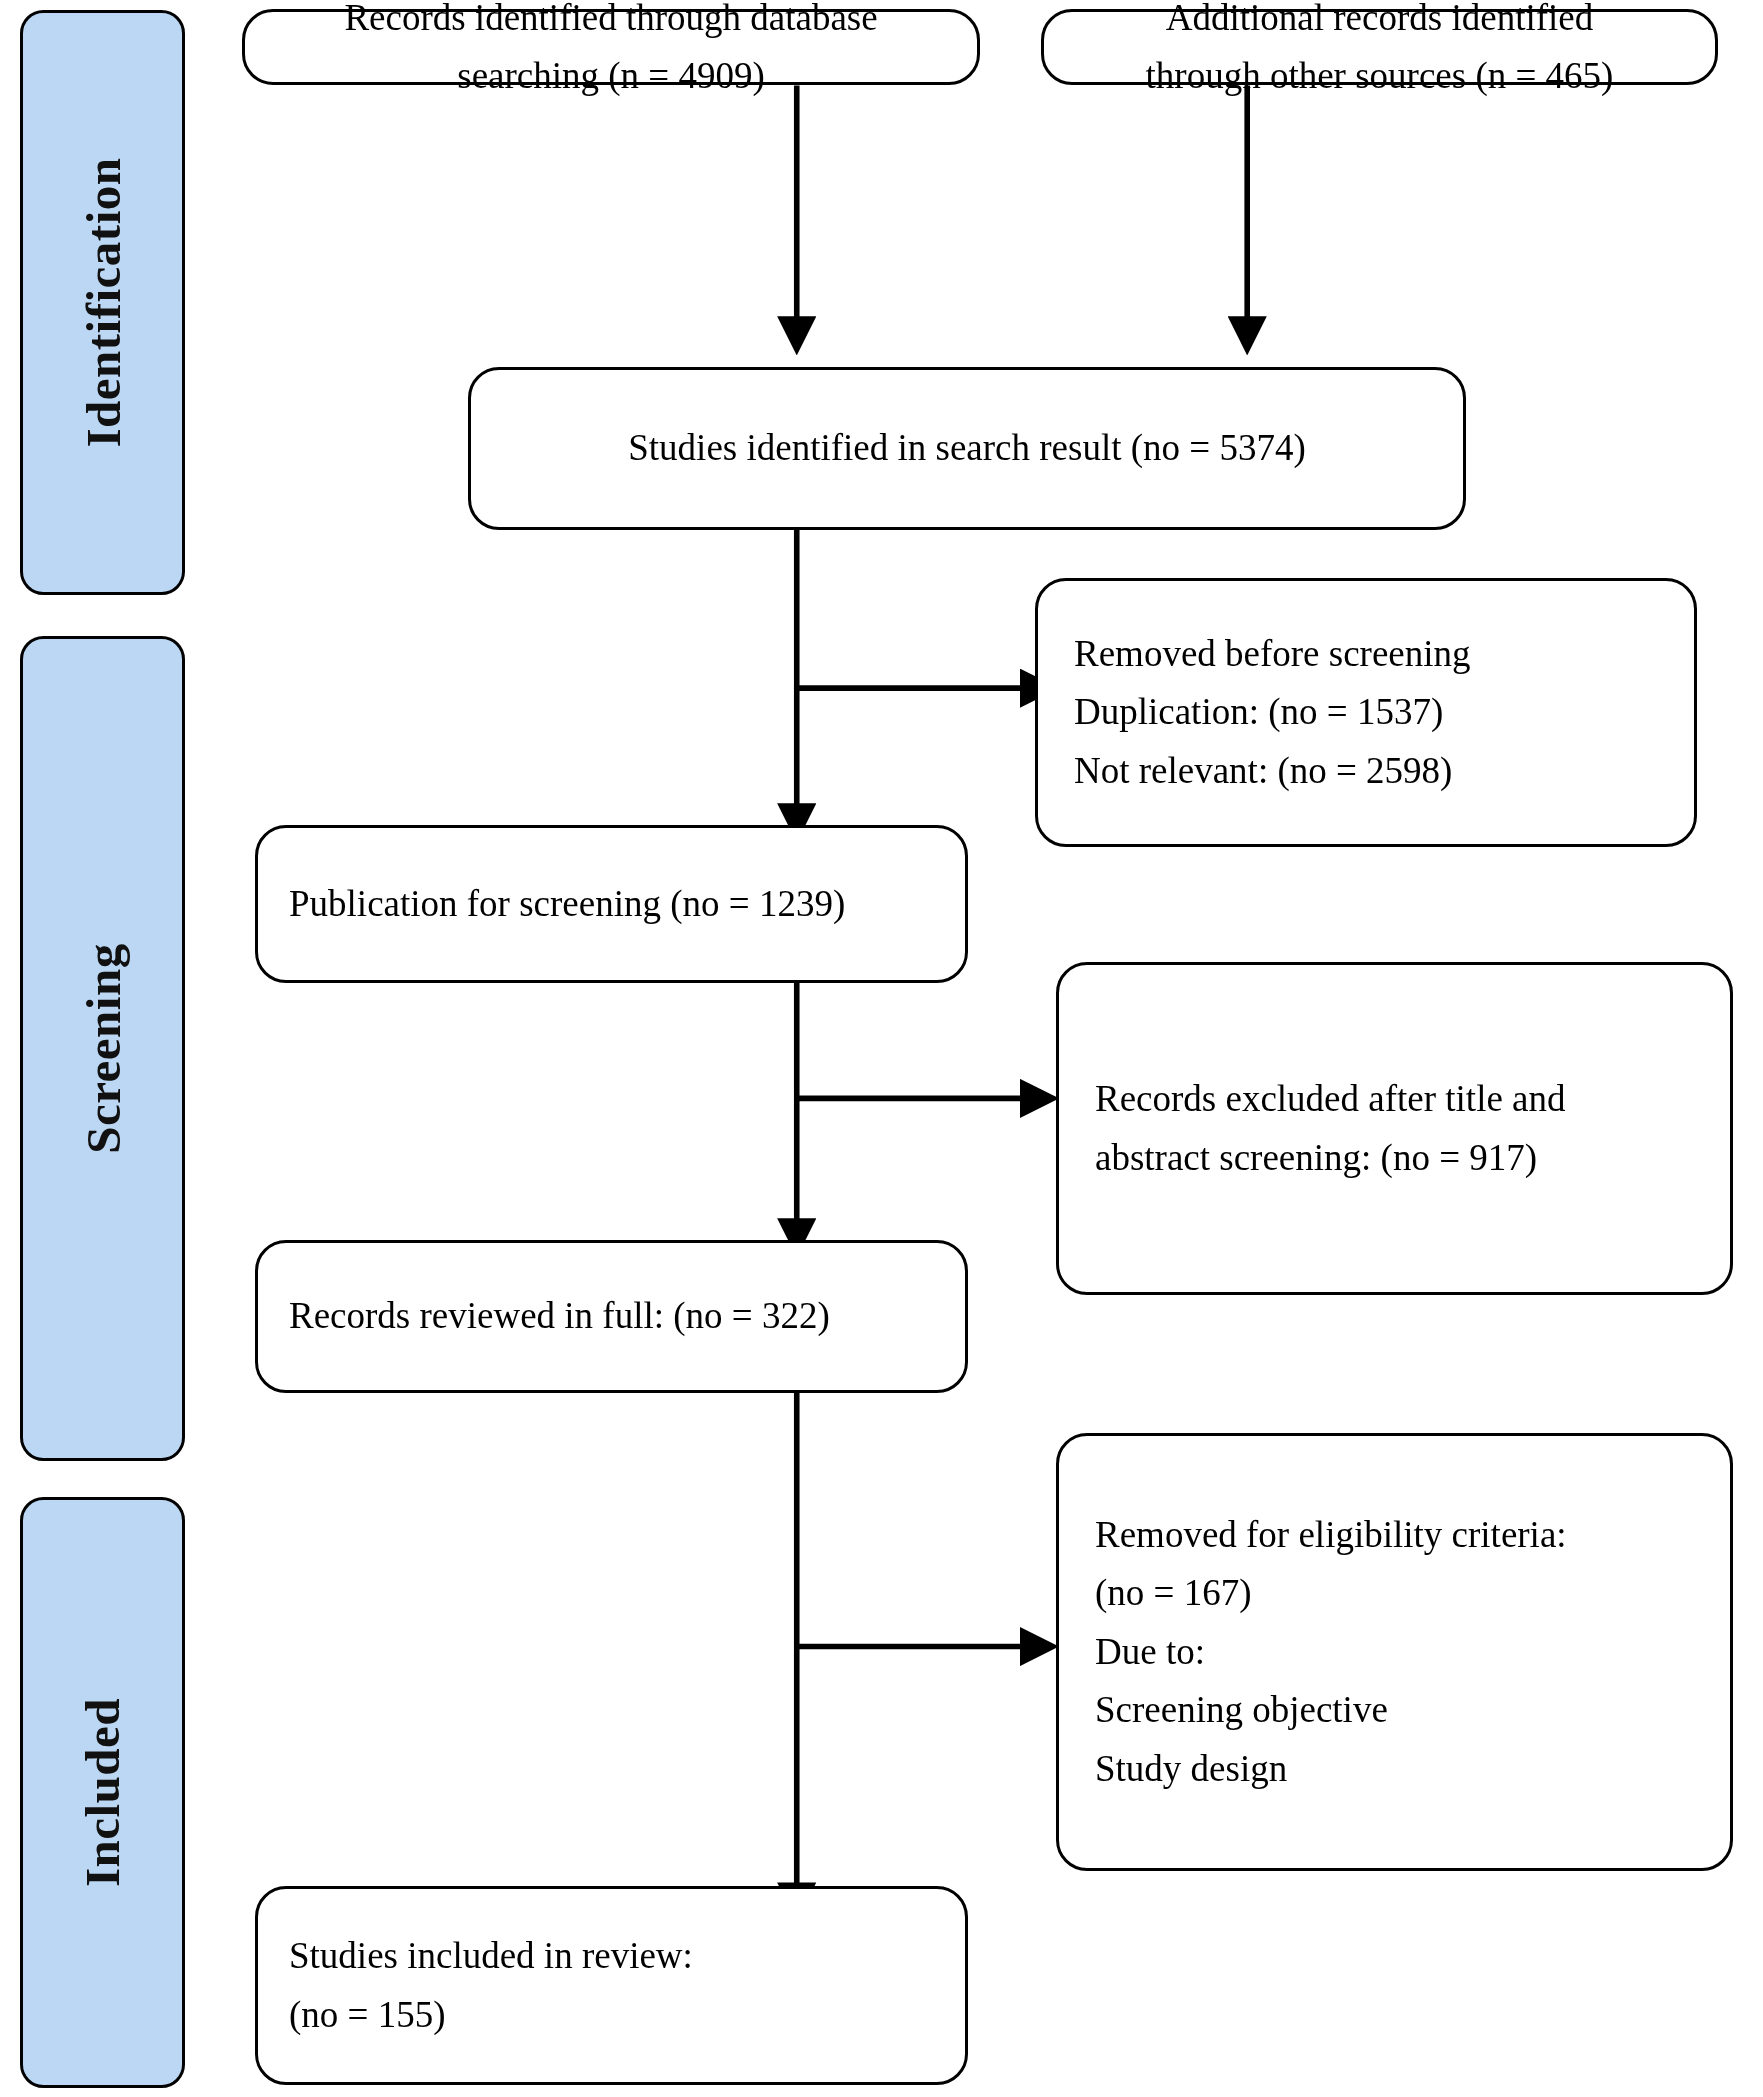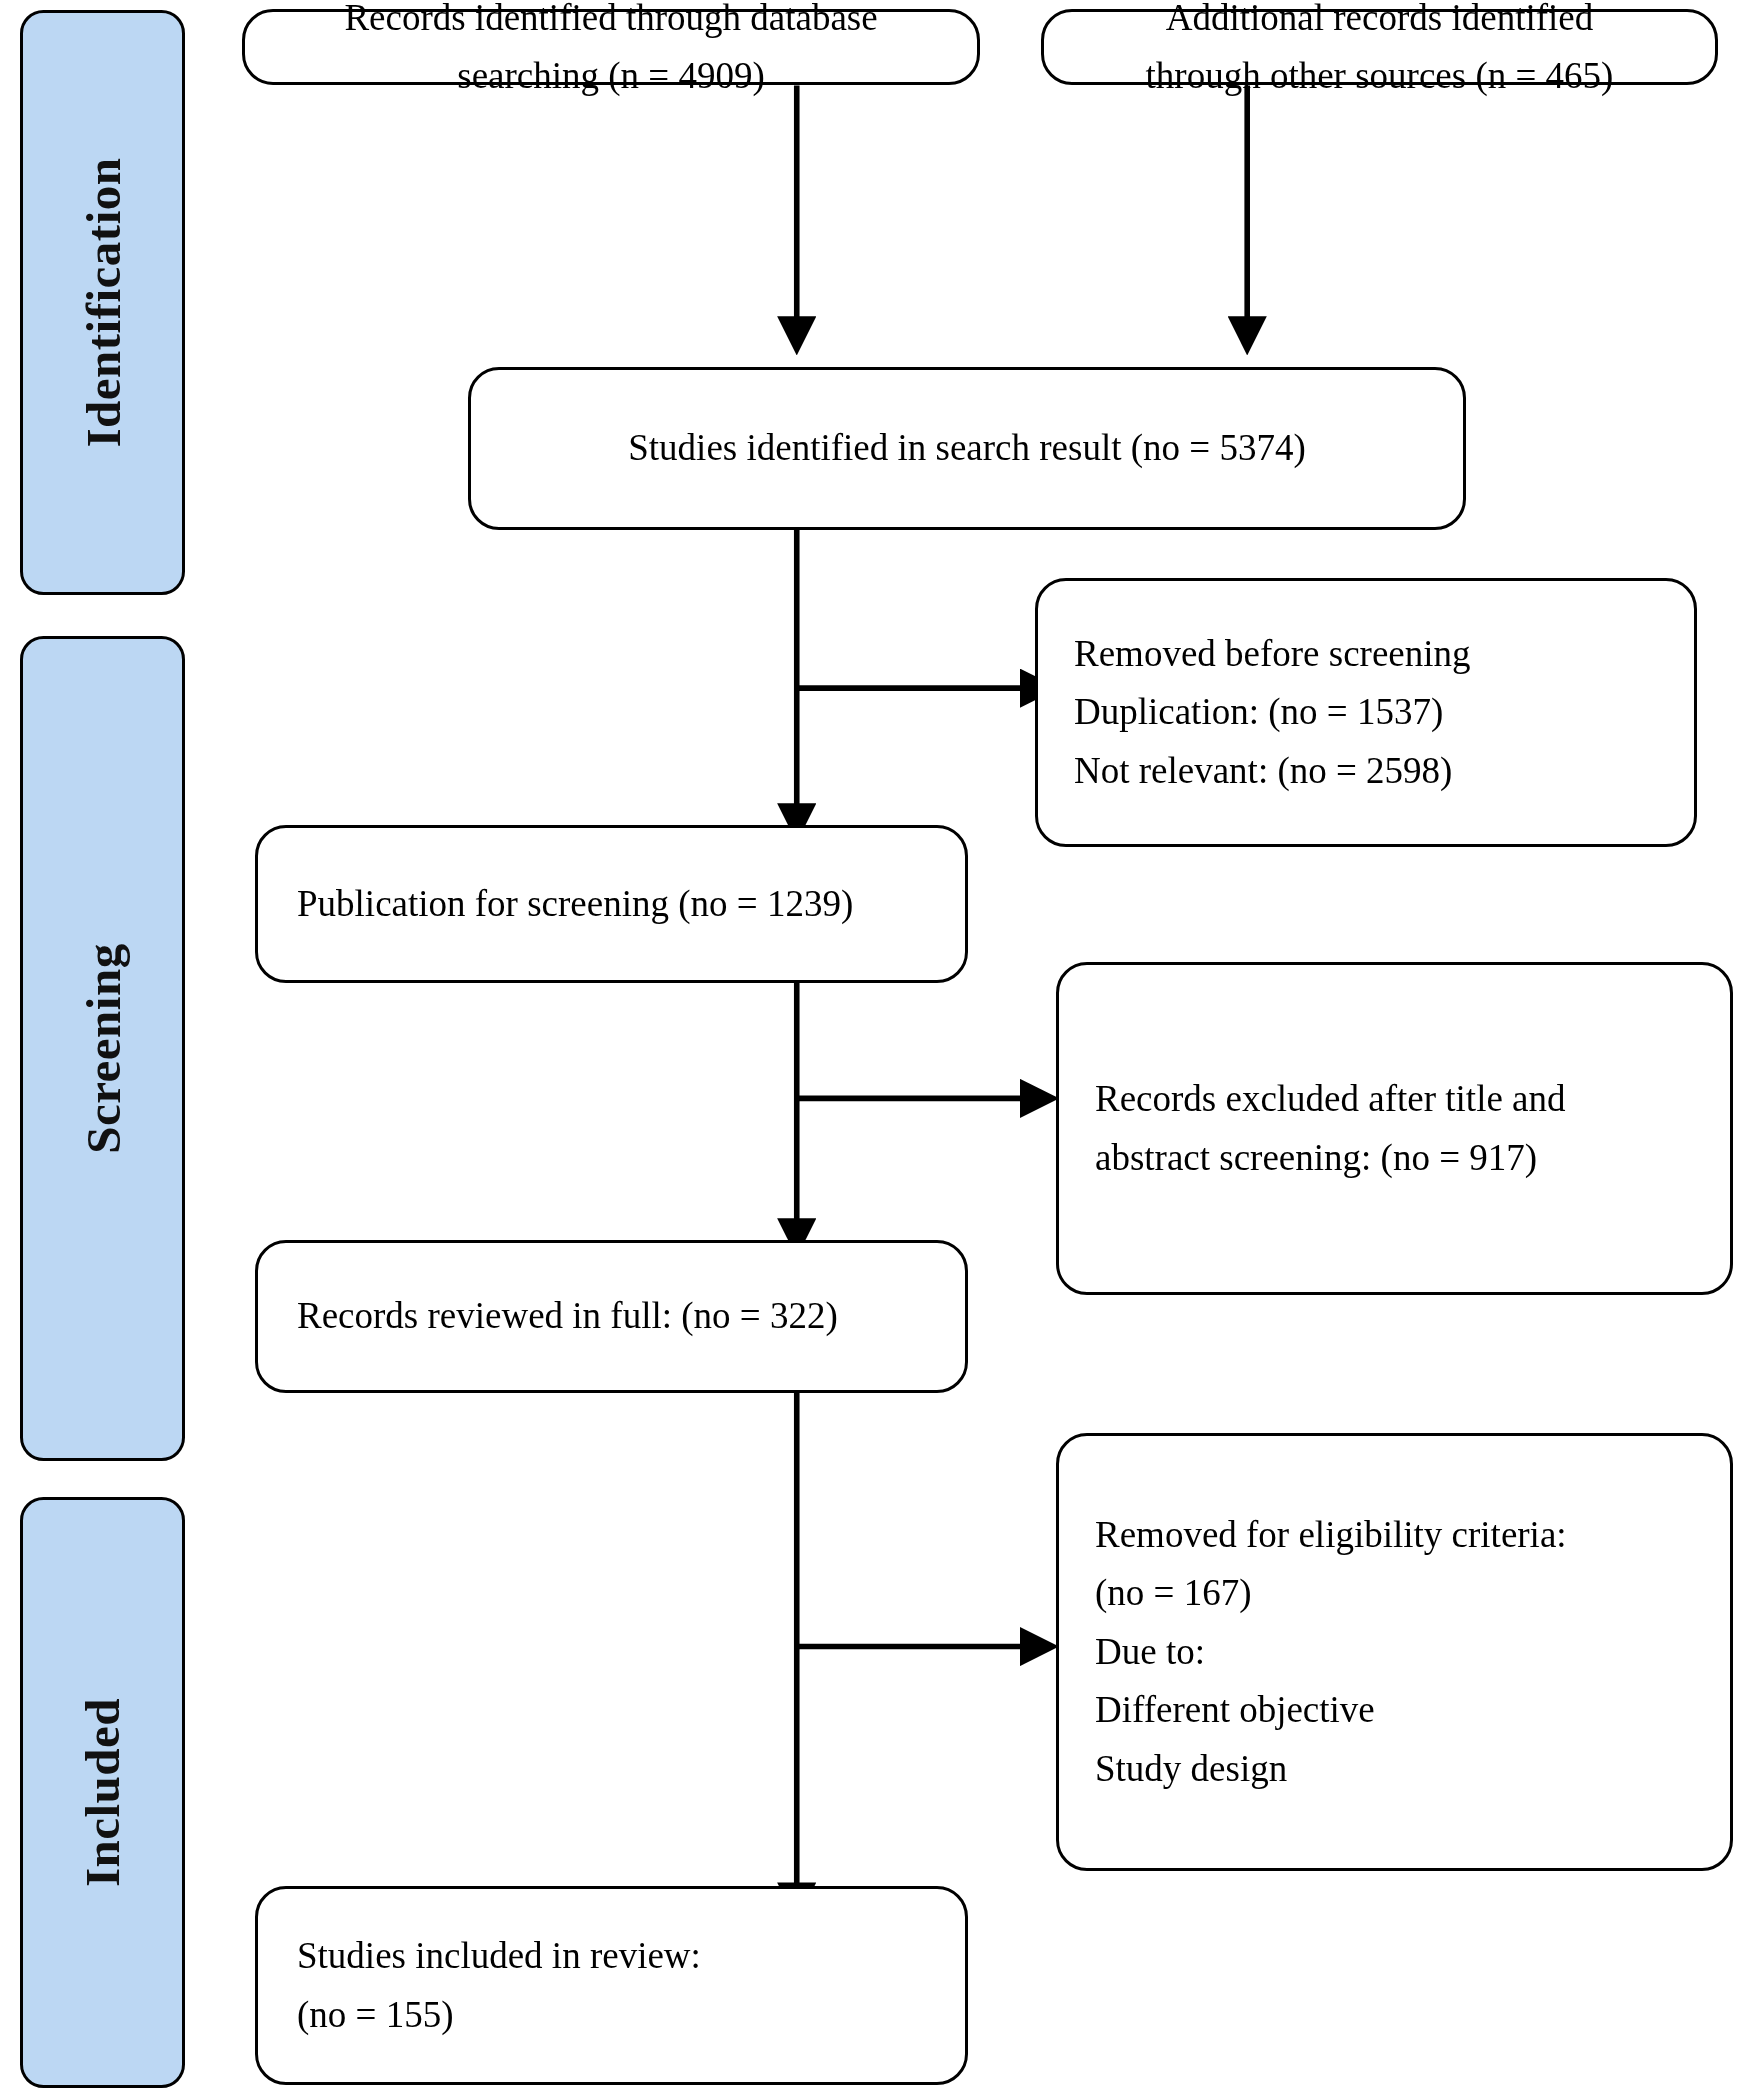--- a/index.html
+++ b/index.html
@@ -50,21 +50,21 @@
     color:#000000;
     font-size:37px;
     line-height:1.58;
     font-family:"Liberation Serif", serif;
   }
   .node-box.center-text{ align-items:center; text-align:center; }
   .node-box.left-text{ align-items:flex-start; text-align:left; }
   .node-line{ display:block; white-space:nowrap; }
   .node-box.bold-text .node-line{ font-weight:normal; }
   .pad-l{ padding-left:36px; }
-  .pad-l-sm{ padding-left:39px; }
+  .pad-l-sm{ padding-left:31px; }
 </style>
 </head>
 <body>
 
 <div id="diagram-root">
 
   <svg class="flow" viewBox="0 0 3465 4120">
     <defs>
       <marker id="arrowhead" markerWidth="7" markerHeight="7" refX="0.6" refY="3.5" orient="auto" markerUnits="strokeWidth">
         <path d="M0,0 L7,3.5 L0,7 z" fill="#000000"></path>
@@ -130,21 +130,21 @@
   </div>
 
   <div class="node-box left-text pad-l-sm" style="left:255px; top:1240px; width:713px; height:153px;">
     <span class="node-line">Records reviewed in full: (no = 322)</span>
   </div>
 
   <div class="node-box left-text pad-l" style="left:1056px; top:1433px; width:677px; height:438px;">
     <span class="node-line">Removed for eligibility criteria:</span>
     <span class="node-line">(no = 167)</span>
     <span class="node-line">Due to:</span>
-    <span class="node-line">Different objective</span>
+    <span class="node-line">Screening objective</span>
     <span class="node-line">Study design</span>
   </div>
 
   <div class="node-box left-text pad-l-sm bold-text" style="left:255px; top:1886px; width:713px; height:199px;">
     <span class="node-line">Studies included in review:</span>
     <span class="node-line">(no = 155)</span>
   </div>
 
 </div>
 

